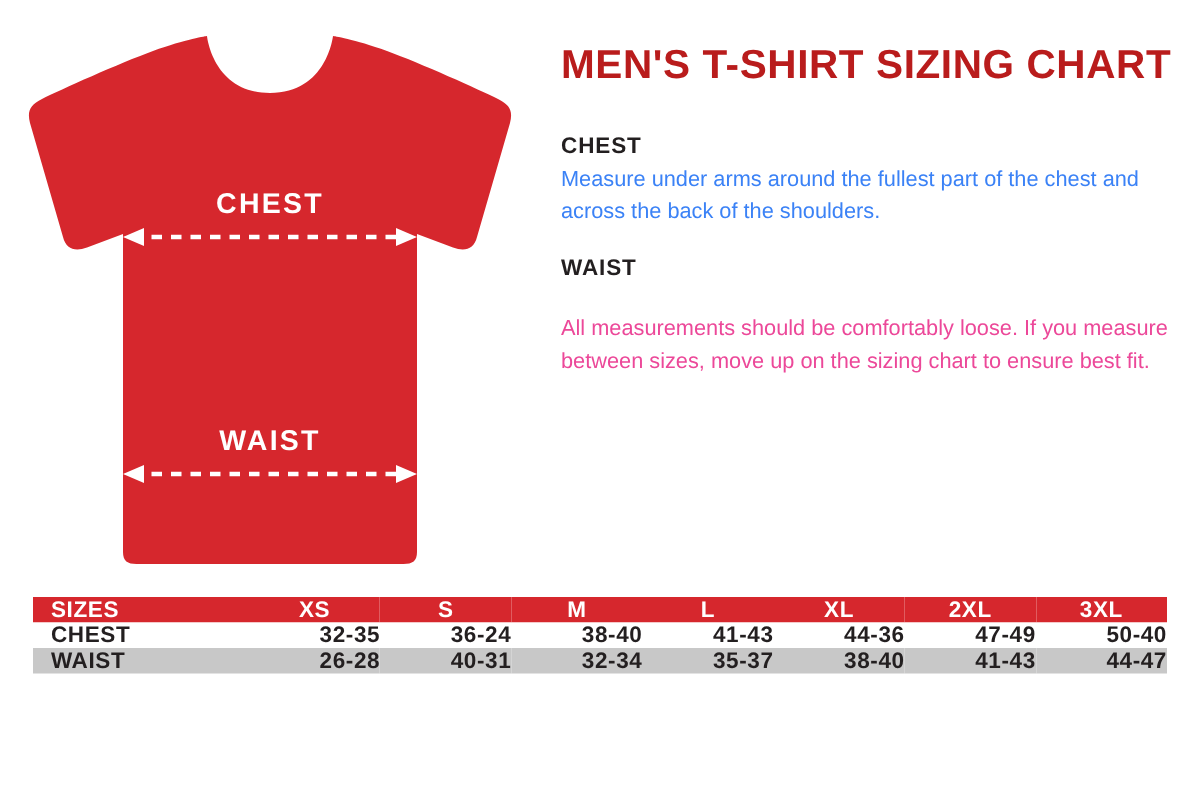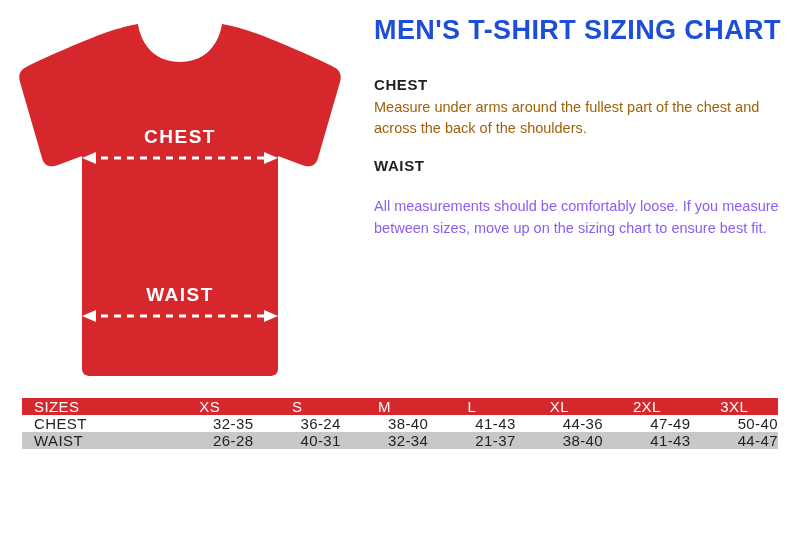--- a/index.html
+++ b/index.html
@@ -47,70 +47,70 @@
   .label-waist { top: 284px; }
 
   
   .info {
     position: absolute;
     left: 374px;
     top: 16px;
     width: 412px;
   }
   .title {
-    color: #1d4ed8;
+    color: #b91c1c;
     font-size: 27px;
     font-weight: bold;
     letter-spacing: 0.4px;
     line-height: 1.1;
-    margin: 0 0 30px 0;
+    margin: 13px 0 30px 0;
     white-space: nowrap;
   }
   .section {
     margin-bottom: 17px;
   }
   .section h3 {
     margin: 0 0 4px 0;
     font-size: 15px;
     font-weight: bold;
     letter-spacing: 0.6px;
     color: #231f20;
   }
   .section p {
     margin: 0;
     font-size: 14.5px;
     line-height: 1.5;
-    color: #a16207;
+    color: #3b82f6;
   }
   .note {
     margin-top: 22px;
     font-size: 14.5px;
     line-height: 1.5;
-    color: #8b5cf6;
+    color: #ec4899;
   }
 
   
   .table-wrap {
     position: absolute;
     left: 22px;
     top: 398px;
     width: 756px;
   }
   table.size-table {
     border-collapse: collapse;
     width: 756px;
     table-layout: fixed;
   }
   table.size-table th,
   table.size-table td {
     font-size: 15px;
     height: 14px;
     padding: 0;
     text-align: center;
-    font-weight: normal;
+    font-weight: bold;
     letter-spacing: 0.4px;
   }
   table.size-table thead th {
     background: #d6272d;
     color: #ffffff;
   }
   table.size-table tbody td {
     color: #231f20;
     text-align: right;
   }
@@ -212,21 +212,21 @@
           <td>41-43</td>
           <td>44-36</td>
           <td>47-49</td>
           <td>50-40</td>
         </tr>
         <tr class="row-grey">
           <td class="rowhead">WAIST</td>
           <td>26-28</td>
           <td>40-31</td>
           <td>32-34</td>
-          <td>21-37</td>
+          <td>35-37</td>
           <td>38-40</td>
           <td>41-43</td>
           <td>44-47</td>
         </tr>
       </tbody>
     </table>
   </div>
 
 </div>
 

